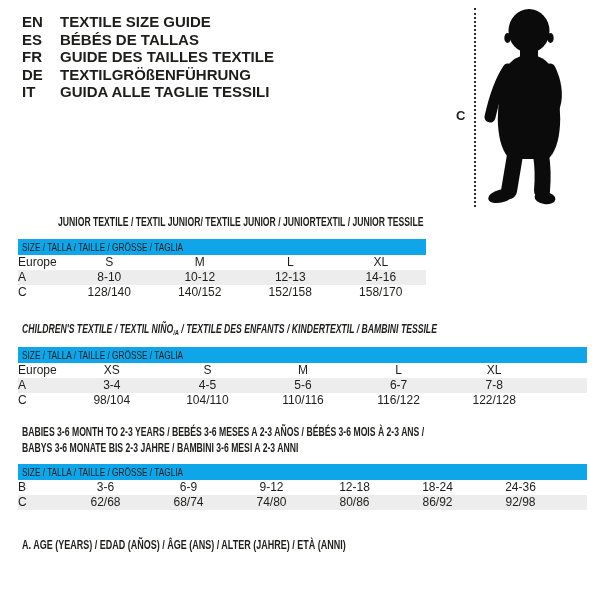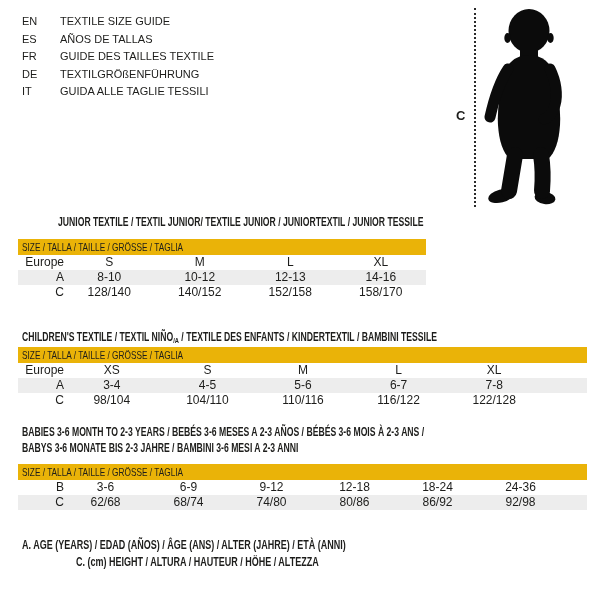--- a/index.html
+++ b/index.html
@@ -5,58 +5,58 @@
   html,body{margin:0;padding:0;background:#fff;}
   .canvas{position:relative;width:600px;height:600px;background:#fff;overflow:hidden;
           font-family:"Liberation Sans",sans-serif;color:#1d1d1b;}
 
   
   .cond{display:inline-block;transform:scaleX(0.72);transform-origin:0 50%;white-space:nowrap;}
   .cond75{display:inline-block;transform:scaleX(0.75);transform-origin:0 50%;white-space:nowrap;}
 
   
   .lang-block{position:absolute;top:13px;left:22px;}
-  .lang-row{display:flex;height:17.6px;line-height:17.6px;font-weight:normal;font-size:11px;}
+  .lang-row{display:flex;height:17.6px;line-height:17.6px;font-weight:bold;font-size:15px;}
   .lang-code{width:38px;flex-shrink:0;}
   .lang-label{white-space:nowrap;text-align:right;}
 
   
   .fig-c{position:absolute;left:456px;top:108px;font-weight:bold;font-size:13px;}
   .fig-line{position:absolute;left:474px;top:8px;height:199px;border-left:2px dotted #2a2a2a;}
   .fig-svg{position:absolute;left:484px;top:5px;}
 
   
   .sec-title{position:absolute;left:22px;font-weight:bold;font-size:12px;line-height:16px;white-space:nowrap;}
   .sub{font-size:8px;vertical-align:-2px;}
 
   
   .stable{position:absolute;left:18px;}
-  .thead{height:16px;line-height:16px;background:#eab308;padding-left:4px;font-size:11.5px;}
+  .thead{height:16px;line-height:16px;background:#0ea5e9;padding-left:4px;font-size:11.5px;}
   .trow{display:flex;height:15px;line-height:15px;font-size:12px;}
   .trow.alt{background:#ededed;}
-  .tlabel{width:46px;flex-shrink:0;text-align:right;}
+  .tlabel{width:46px;flex-shrink:0;text-align:left;}
   .tcell{flex:1;text-align:center;}
 
   
   .notes{position:absolute;top:537px;left:22px;text-align:center;}
   .note-line{height:16.8px;line-height:16.8px;font-weight:bold;font-size:12px;}
 </style>
 </head>
 <body>
 
 <div class="canvas">
 
   <div class="lang-block">
     <div class="lang-row">
       <span class="lang-code">EN</span>
       <span class="lang-label">TEXTILE SIZE GUIDE</span>
     </div>
     <div class="lang-row">
       <span class="lang-code">ES</span>
-      <span class="lang-label">AÑOS DE TALLAS</span>
+      <span class="lang-label">BÉBÉS DE TALLAS</span>
     </div>
     <div class="lang-row">
       <span class="lang-code">FR</span>
       <span class="lang-label">GUIDE DES TAILLES TEXTILE</span>
     </div>
     <div class="lang-row">
       <span class="lang-code">DE</span>
       <span class="lang-label">TEXTILGRÖßENFÜHRUNG</span>
     </div>
     <div class="lang-row">
@@ -108,21 +108,21 @@
     </div>
     <div class="trow">
       <span class="tlabel">C</span>
       <span class="tcell">128/140</span>
       <span class="tcell">140/152</span>
       <span class="tcell">152/158</span>
       <span class="tcell">158/170</span>
     </div>
   </div>
 
-  <div class="sec-title" style="top:329px;">
+  <div class="sec-title" style="top:321px;font-style:italic;">
     <span class="cond"><span>CHILDREN'S TEXTILE / TEXTIL NIÑO</span><span class="sub">/A</span><span> / TEXTILE DES ENFANTS / KINDERTEXTIL / BAMBINI TESSILE</span></span>
   </div>
   <div class="stable" style="top:347px;width:569px;">
     <div class="thead">
       <span class="cond">SIZE / TALLA / TAILLE / GRÖSSE / TAGLIA</span>
     </div>
     <div class="trow" style="padding-right:45px;">
       <span class="tlabel">Europe</span>
       <span class="tcell">XS</span>
       <span class="tcell">S</span>
@@ -173,18 +173,15 @@
       <span class="tcell">80/86</span>
       <span class="tcell">86/92</span>
       <span class="tcell">92/98</span>
     </div>
   </div>
 
   <div class="notes">
     <div class="note-line">
       <span class="cond75">A. AGE (YEARS) / EDAD (AÑOS) / ÂGE (ANS) / ALTER (JAHRE) / ETÀ (ANNI)</span>
     </div>
-    <div class="note-line">
-      <span class="cond75">C. (cm) HEIGHT / ALTURA / HAUTEUR / HÖHE / ALTEZZA</span>
-    </div>
   </div>
 
 </div>
 
 </body></html>

